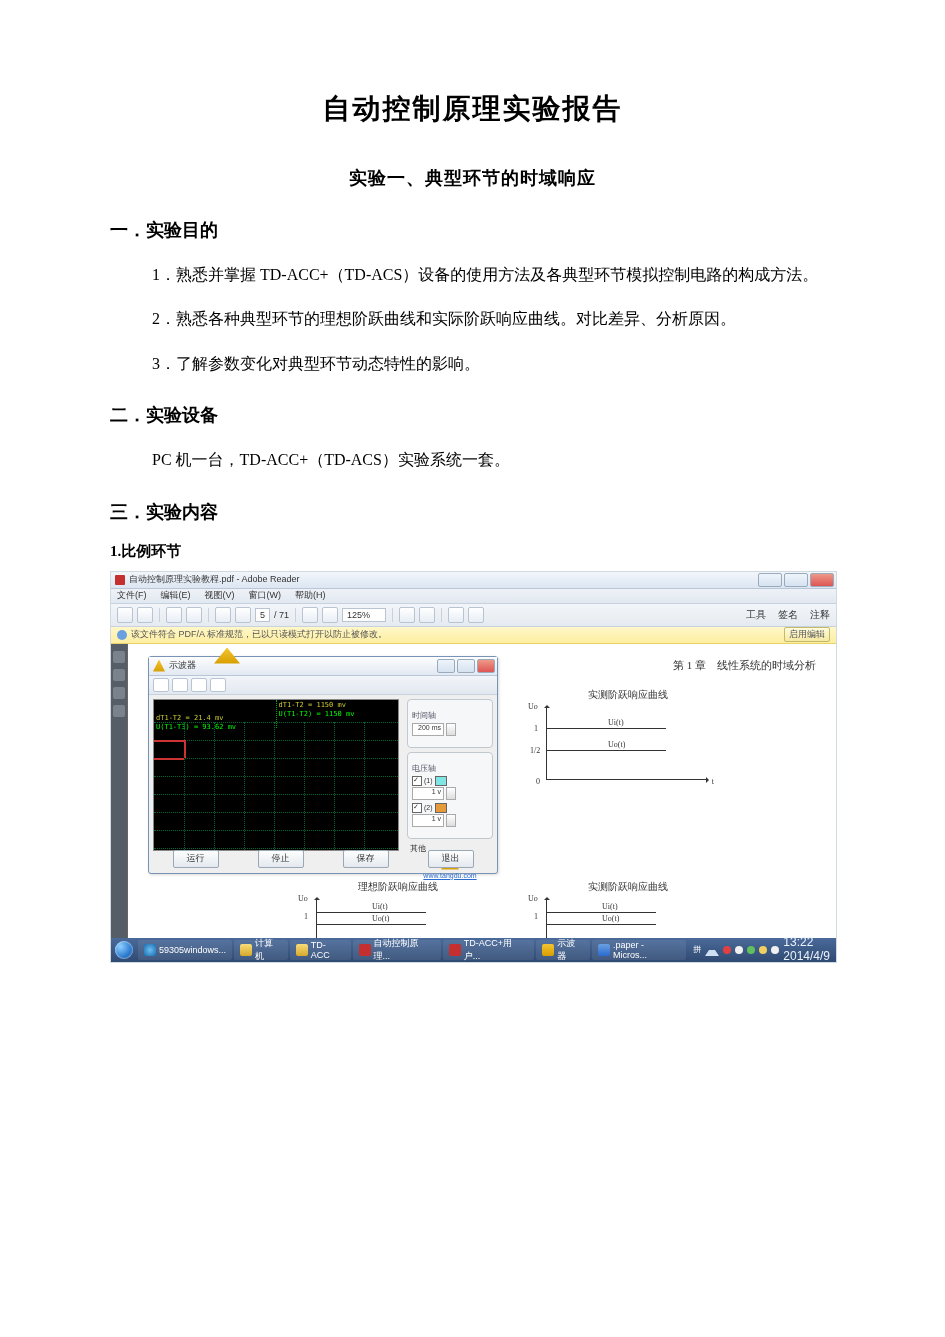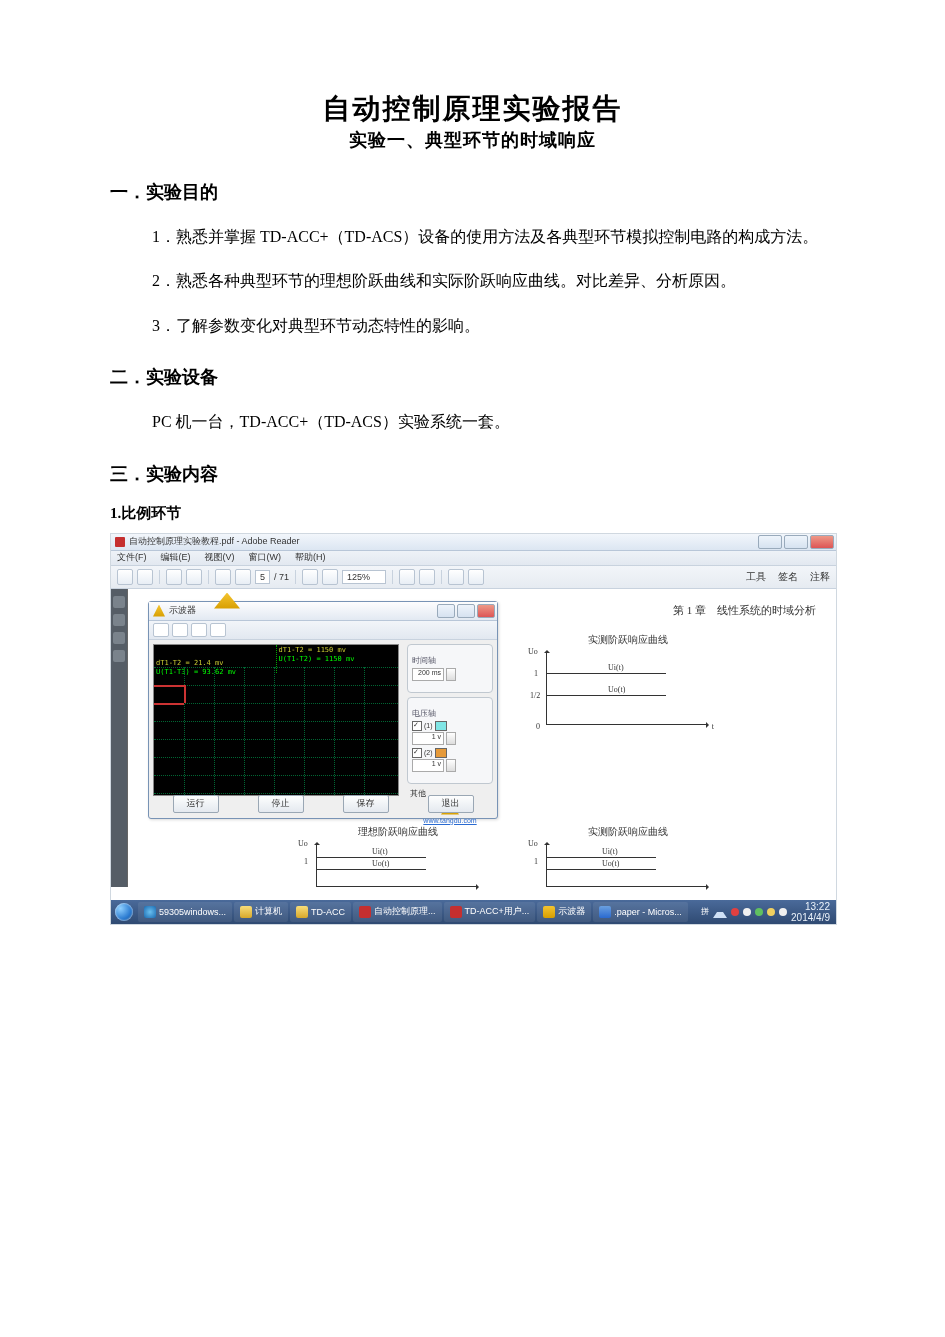--- a/index.html
+++ b/index.html
@@ -1,17 +1,17 @@
 <!DOCTYPE html>
 <html><head>
 <meta charset="utf-8">
 <style>
   html,body{margin:0;padding:0;background:#fff;font-family:"SimSun","Songti SC",serif;color:#000}
   .page{width:945px;min-height:1337px;margin:0 auto;padding:90px 110px 40px 110px;box-sizing:border-box}
-  .title{font-size:28px;font-weight:bold;text-align:center;letter-spacing:2px}
+  .title{font-size:28px;font-weight:bold;text-align:center;margin-bottom:38px;letter-spacing:2px}
   .subtitle{font-size:18px;font-weight:bold;text-align:center;margin-bottom:28px;letter-spacing:1px}
   .h2{font-size:18px;font-weight:bold;margin:24px 0 18px 0}
   .para{font-size:16px;margin:14px 0 14px 42px;line-height:1.9;font-family:"SimSun",serif}
   .sub-section{font-size:15px;font-weight:bold;margin:18px 0 10px 0}
 
   
   .figure{border:1px solid #d0d8e0;width:725px;height:390px;margin:6px 0 9px 0;position:relative;background:#fff;font-family:"Microsoft YaHei",Arial,sans-serif}
   
   .ar-title{height:16px;background:linear-gradient(#f2f6fb,#dce6f2);border-bottom:1px solid #b8c6d8;display:flex;align-items:center;padding:0 4px;font-size:9px;color:#333}
   .ar-title .pdf-icon{width:10px;height:10px;background:#c52f2f;margin-right:4px;border-radius:1px}
@@ -90,21 +90,21 @@
   .taskbar .titem{height:20px;display:flex;align-items:center;gap:3px;padding:0 6px;margin:0 1px;border-radius:2px;background:rgba(255,255,255,.08)}
   .taskbar .titem .ticon{width:12px;height:12px;border-radius:2px}
   .taskbar .ie{background:radial-gradient(circle,#6ac0f0,#1a6ab0)}
   .taskbar .fld{background:linear-gradient(#f7dd7a,#d7a82a)}
   .taskbar .pdf{background:#c52f2f}
   .taskbar .osc{background:linear-gradient(#f4c430,#d79e00)}
   .taskbar .wrd{background:linear-gradient(#6aa0e0,#2a6ad0)}
   .taskbar .tray{margin-left:auto;display:flex;align-items:center;gap:4px;padding:0 6px}
   .taskbar .tray .tri{width:6px;height:6px;border-left:4px solid transparent;border-right:4px solid transparent;border-bottom:6px solid #cfe0f5}
   .taskbar .tray .dot{width:8px;height:8px;border-radius:50%}
-  .taskbar .tray .clock{font-size:10px;line-height:1.1;text-align:right;color:#eaf2fb}
+  .taskbar .tray .clock{font-size:12px;line-height:1.1;text-align:left;color:#eaf2fb}
   .ghost-cursor{position:absolute;width:26px;height:16px;background:linear-gradient(#f4c430,#d79e00);clip-path:polygon(50% 0,100% 100%,0 100%);}
 </style>
 </head>
 <body>
 
 <div class="page">
   <div class="title">自动控制原理实验报告</div>
   <div class="subtitle">实验一、典型环节的时域响应</div>
 
   <div class="h2">一．实验目的</div>
@@ -159,20 +159,25 @@
       <div class="sep"></div>
       <div class="tbtn"></div>
       <div class="tbtn"></div>
       <div class="right-links">
         <span>工具</span>
         <span>签名</span>
         <span>注释</span>
       </div>
     </div>
 
+    <div class="ar-info">
+      <span class="i-icon"></span>
+      <span>该文件符合 PDF/A 标准规范，已以只读模式打开以防止被修改。</span>
+      <span class="btn-right">启用编辑</span>
+    </div>
 
     <div class="ar-body">
       <div class="ar-sidebar">
         <div class="sbtn"></div>
         <div class="sbtn"></div>
         <div class="sbtn"></div>
         <div class="sbtn"></div>
       </div>
       <div class="ar-doc">
 

